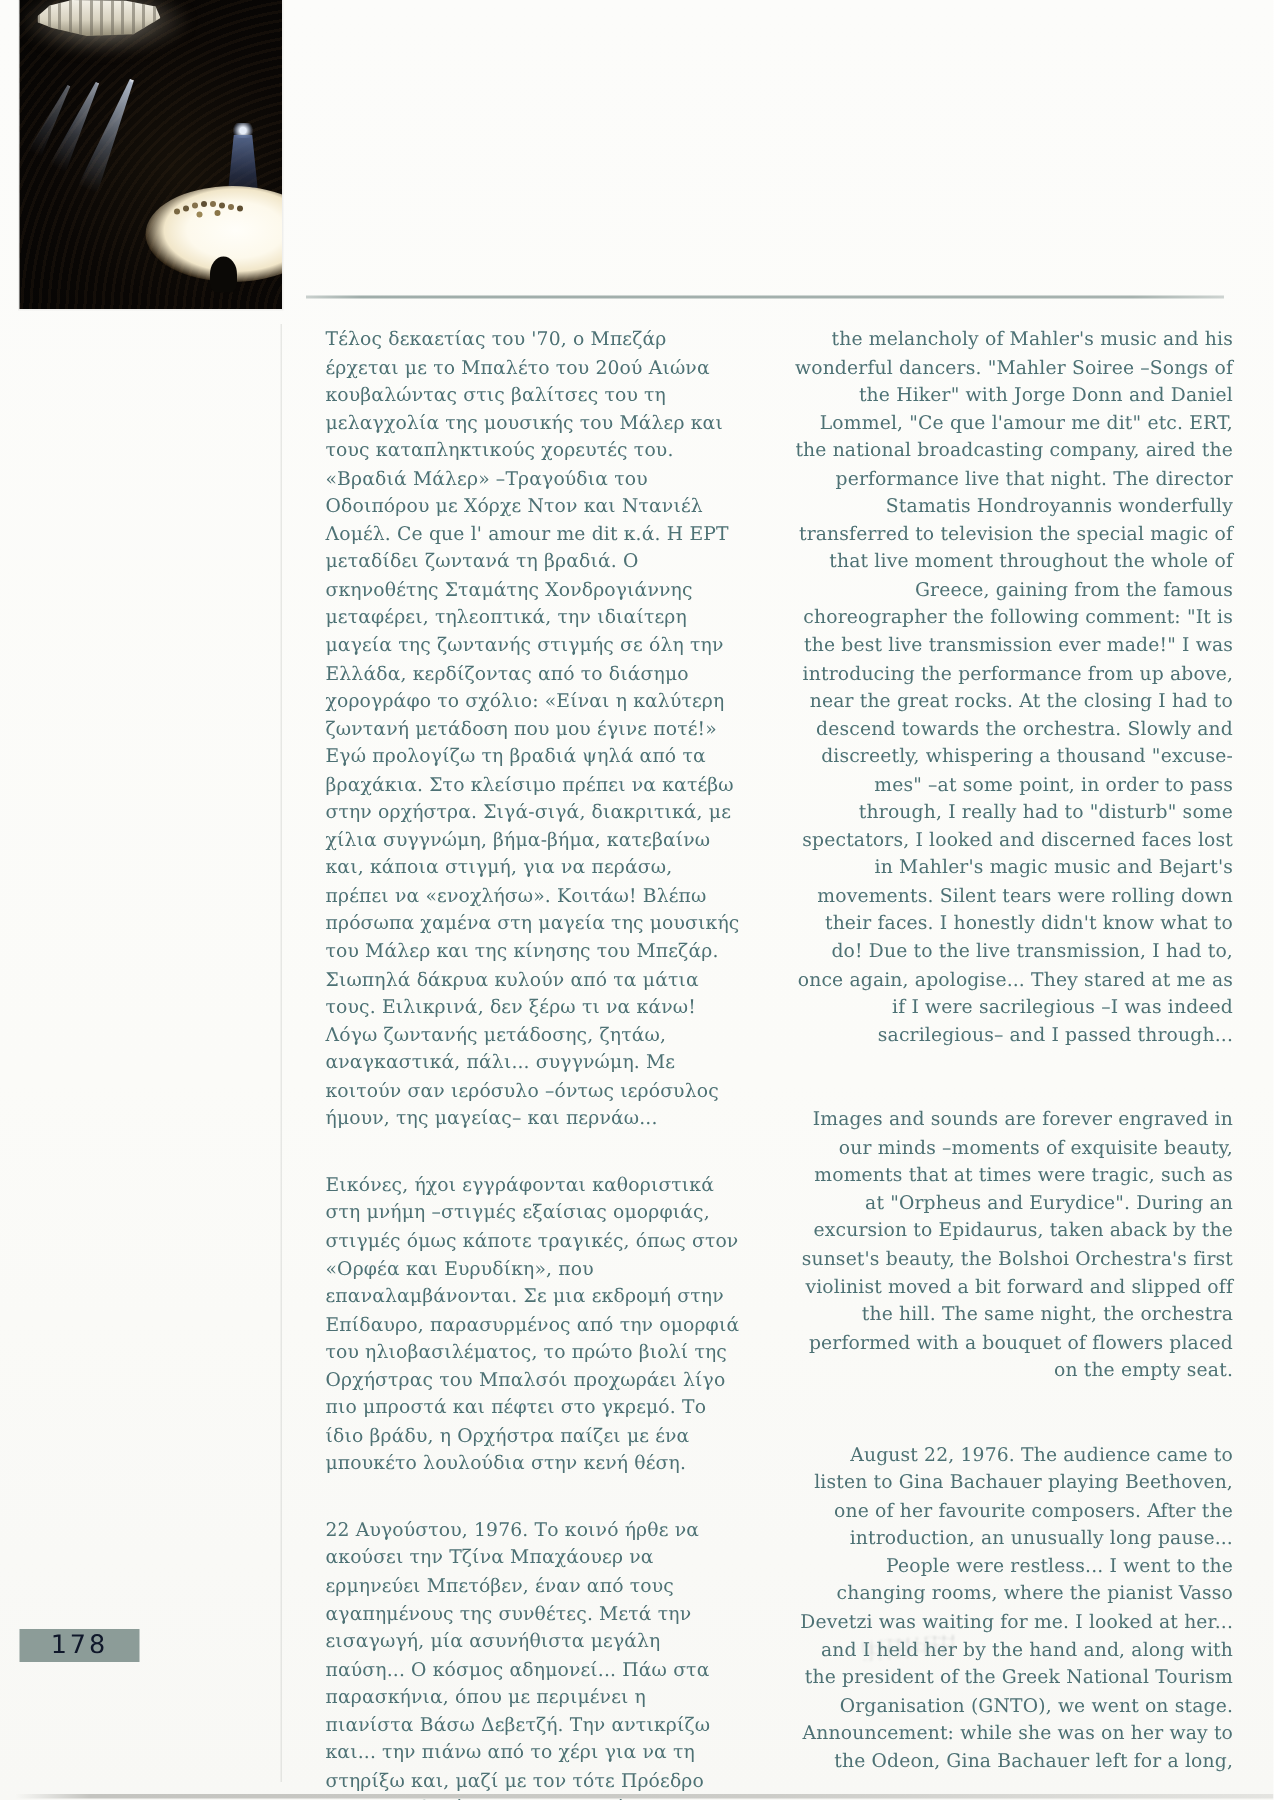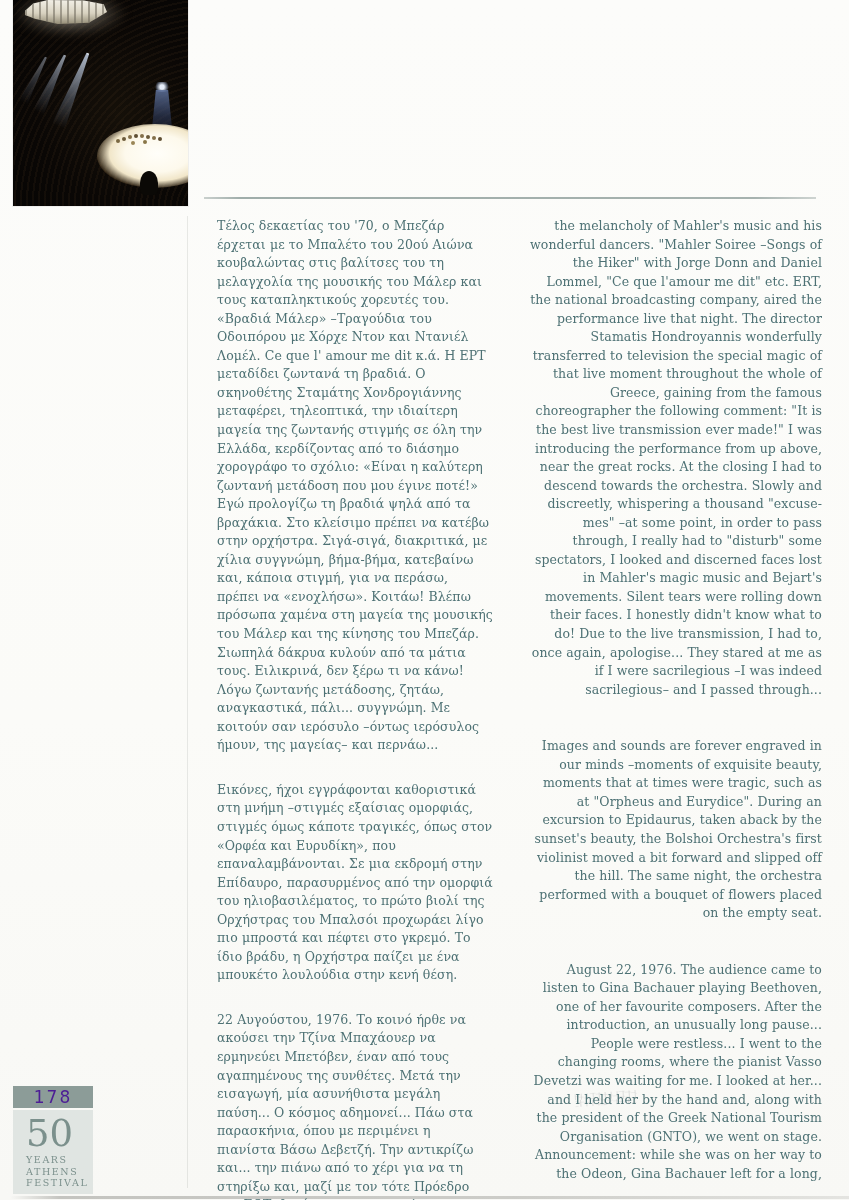--- a/index.html
+++ b/index.html
@@ -61,21 +61,21 @@
   
   .col{position:absolute;top:217px;color:#4d7174;font-size:12.5px;line-height:18.55px;
     letter-spacing:0.1px;text-align:left;}
   .col p{margin:0 0 26px 0;}
   .col-left{left:217px;width:276px;}
   .col-right{left:528px;width:294px;}
   .col-right p{margin-bottom:38px;text-align:right;}
 
   
   .pagenum{position:absolute;left:13px;top:1086px;width:80px;height:22px;background:#8c9c98;
-    color:#4c1d95;font-family:"DejaVu Sans", sans-serif;font-size:17px;letter-spacing:2px;
+    color:#0f172a;font-family:"DejaVu Sans", sans-serif;font-size:17px;letter-spacing:2px;
     display:flex;align-items:center;justify-content:center;}
   .logo{position:absolute;left:13px;top:1110px;width:80px;height:84px;background:#e0e5e2;
     color:#7b908c;padding:0;box-sizing:border-box;}
   .logo-50{font-family:"DejaVu Serif", serif;font-size:37px;line-height:40px;margin:4px 0 0 13px;}
   .logo-line{font-family:"DejaVu Serif", serif;font-size:9.5px;line-height:11.5px;
     letter-spacing:1.6px;margin-left:13px;}
 </style>
 </head>
 <body>
 
@@ -107,20 +107,14 @@
 
   <div class="col col-right" lang="en">
     <p>the melancholy of Mahler's music and his wonderful dancers. "Mahler Soiree –Songs of the Hiker" with Jorge Donn and Daniel Lommel, "Ce que l'amour me dit" etc. ERT, the national broadcasting company, aired the performance live that night. The director Stamatis Hondroyannis wonderfully transferred to television the special magic of that live moment throughout the whole of Greece, gaining from the famous choreographer the following comment: "It is the best live transmission ever made!" I was introducing the performance from up above, near the great rocks. At the closing I had to descend towards the orchestra. Slowly and discreetly, whispering a thousand "excuse-mes" –at some point, in order to pass through, I really had to "disturb" some spectators, I looked and discerned faces lost in Mahler's magic music and Bejart's movements. Silent tears were rolling down their faces. I honestly didn't know what to do! Due to the live transmission, I had to, once again, apologise... They stared at me as if I were sacrilegious –I was indeed sacrilegious– and I passed through...</p>
     <p>Images and sounds are forever engraved in our minds –moments of exquisite beauty, moments that at times were tragic, such as at "Orpheus and Eurydice". During an excursion to Epidaurus, taken aback by the sunset's beauty, the Bolshoi Orchestra's first violinist moved a bit forward and slipped off the hill. The same night, the orchestra performed with a bouquet of flowers placed on the empty seat.</p>
     <p>August 22, 1976. The audience came to listen to Gina Bachauer playing Beethoven, one of her favourite composers. After the introduction, an unusually long pause... People were restless... I went to the changing rooms, where the pianist Vasso Devetzi was waiting for me. I looked at her... and I held her by the hand and, along with the president of the Greek National Tourism Organisation (GNTO), we went on stage. Announcement: while she was on her way to the Odeon, Gina Bachauer left for a long,</p>
   </div>
 
   <div class="pagenum">
     <span>178</span>
   </div>
-  <div class="logo">
-    <div class="logo-50">50</div>
-    <div class="logo-line">YEARS</div>
-    <div class="logo-line">ATHENS</div>
-    <div class="logo-line">FESTIVAL</div>
-  </div>
 
 </div>
 
 </body></html>

